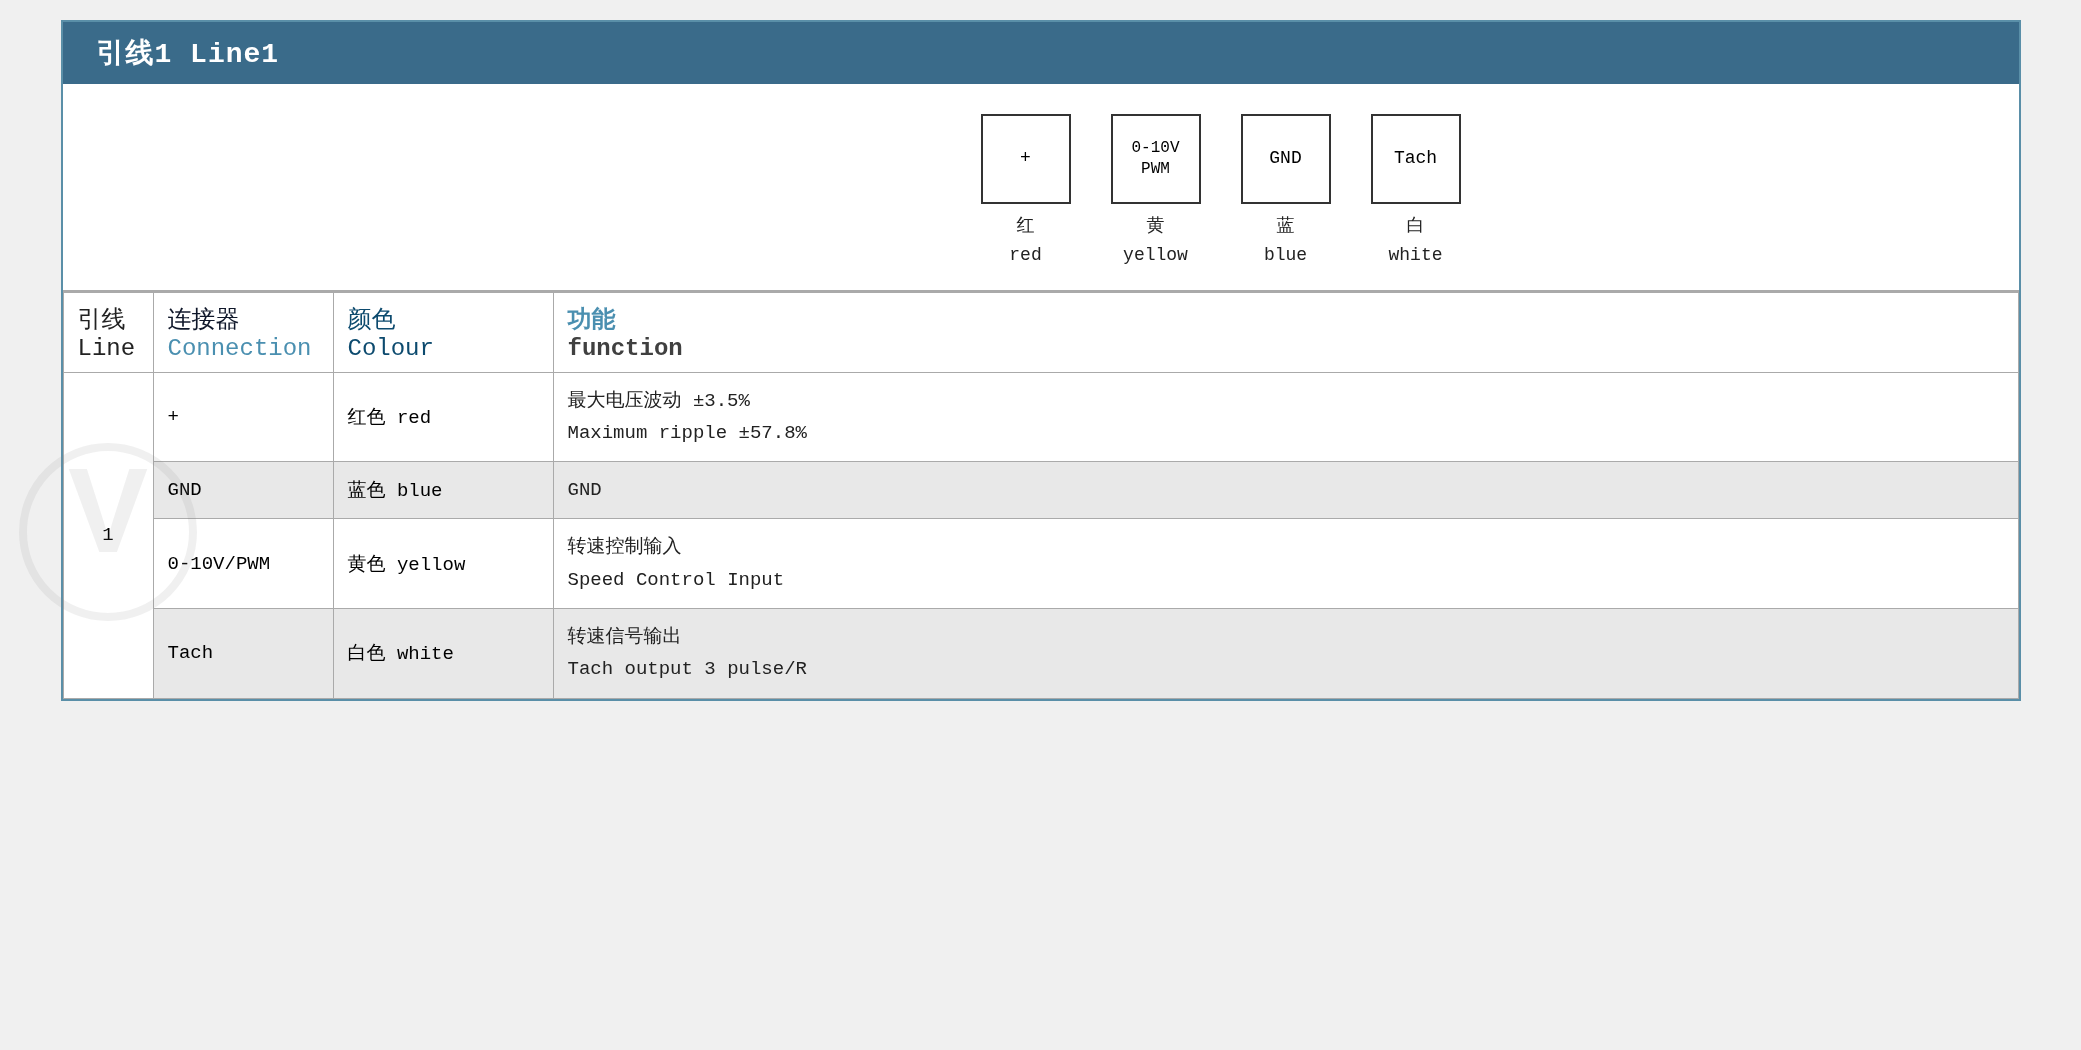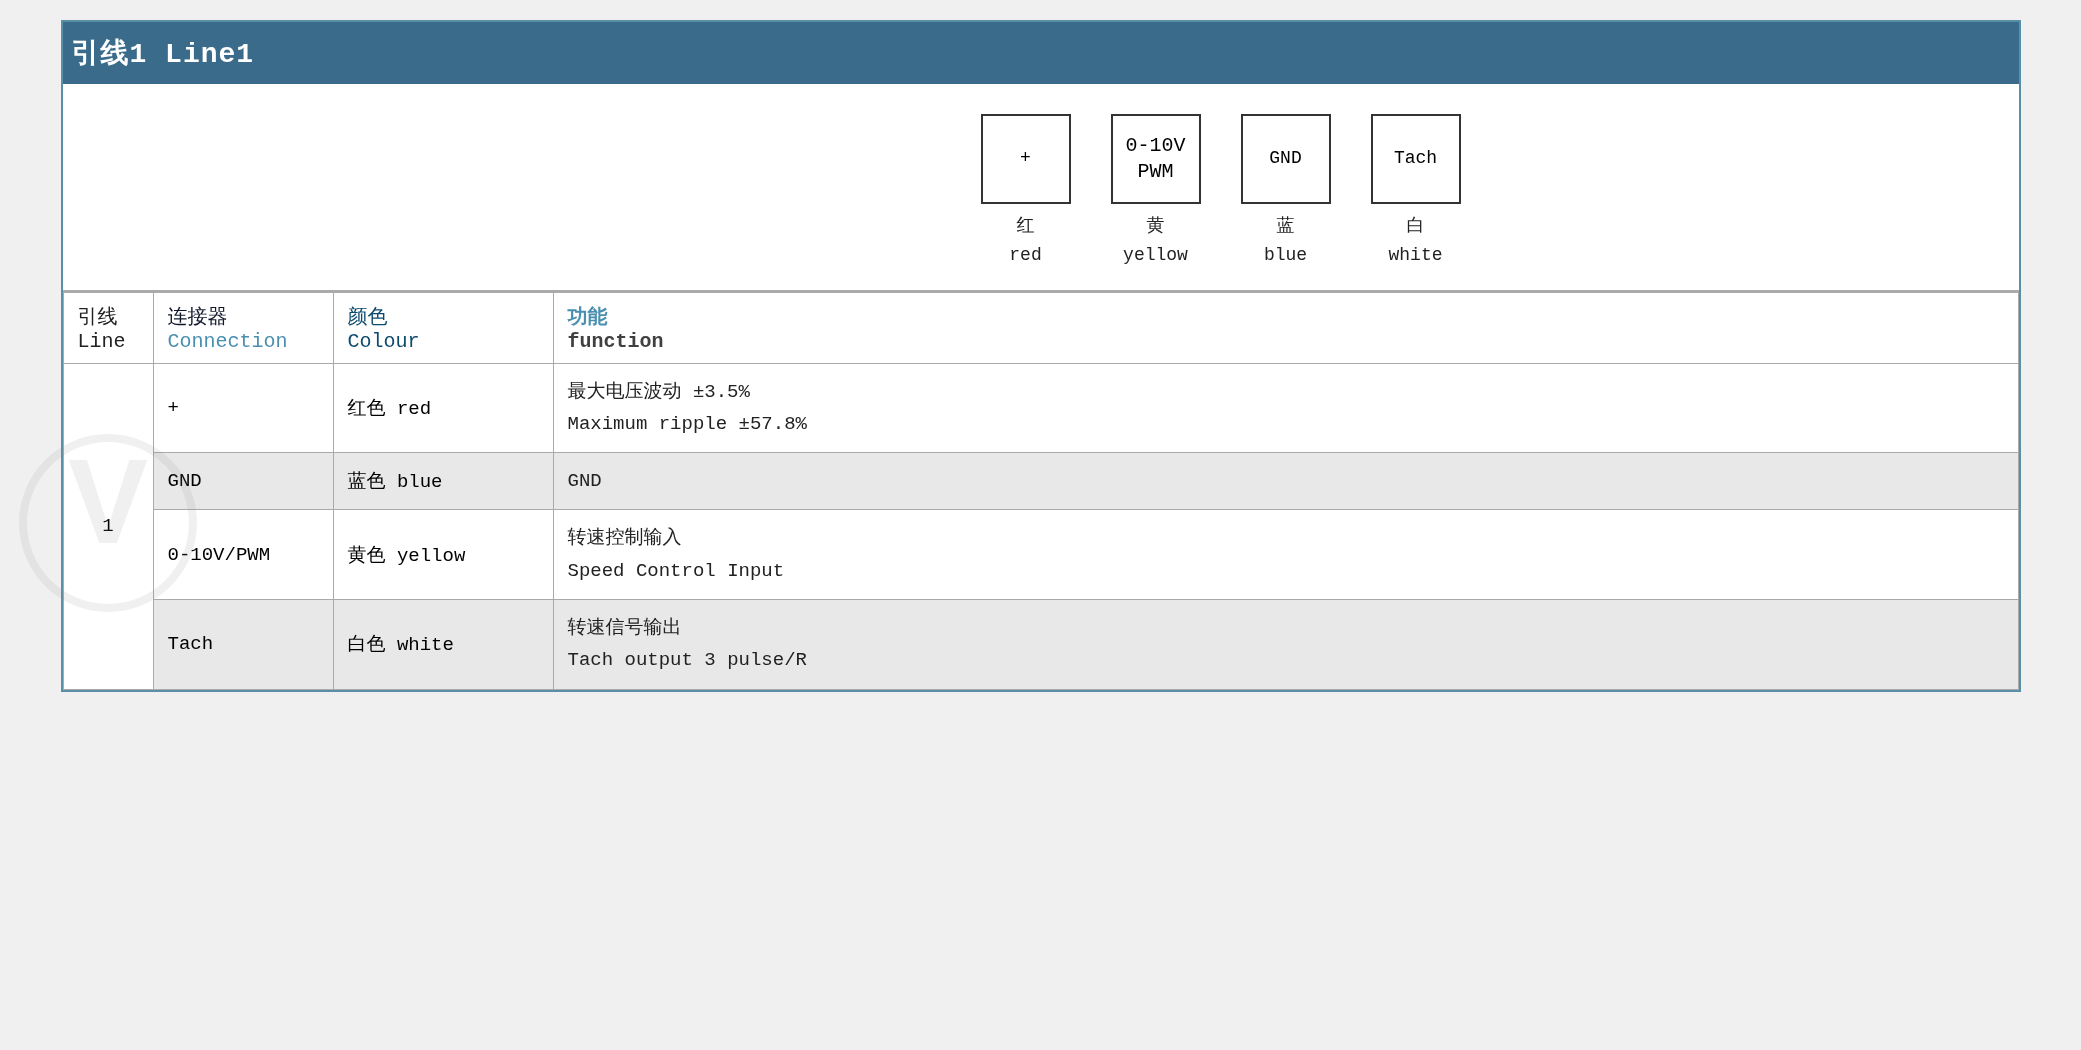--- a/index.html
+++ b/index.html
@@ -23,21 +23,21 @@
       width: 1960px;
       border: 2px solid #5a8fa8;
       background: #ffffff;
     }
 
     .title-bar {
       background: #3a6b8a;
       color: #ffffff;
       font-size: 28px;
       font-weight: bold;
-      padding: 12px 9px;
+      padding: 12px 34px;
       letter-spacing: 1px;
     }
 
     .diagram-section {
       padding: 30px 20px 20px 20px;
       border-bottom: 2px solid #aaa;
     }
 
     .connector-diagram {
       display: flex;
@@ -80,21 +80,21 @@
 
     table {
       width: 100%;
       border-collapse: collapse;
     }
 
     .header-row td {
       border: 1px solid #aaa;
       padding: 10px 14px;
       vertical-align: top;
-      font-size: 20px;
+      font-size: 24px;
       background: #fff;
     }
 
     .header-row .col-line {
       width: 90px;
       color: #222;
       font-weight: normal;
     }
 
     .header-row .col-conn {
@@ -154,21 +154,21 @@
     <div class="connector-diagram">
 
       <div class="connector-item">
         <div class="connector-box">+</div>
         <div class="connector-label">
           红<br>red
         </div>
       </div>
 
       <div class="connector-item">
-        <div class="connector-box" style="font-size:20px;">0-10V<br>PWM</div>
+        <div class="connector-box" style="font-size:16px;">0-10V<br>PWM</div>
         <div class="connector-label">
           黄<br>yellow
         </div>
       </div>
 
       <div class="connector-item">
         <div class="connector-box">GND</div>
         <div class="connector-label">
           蓝<br>blue
         </div>

